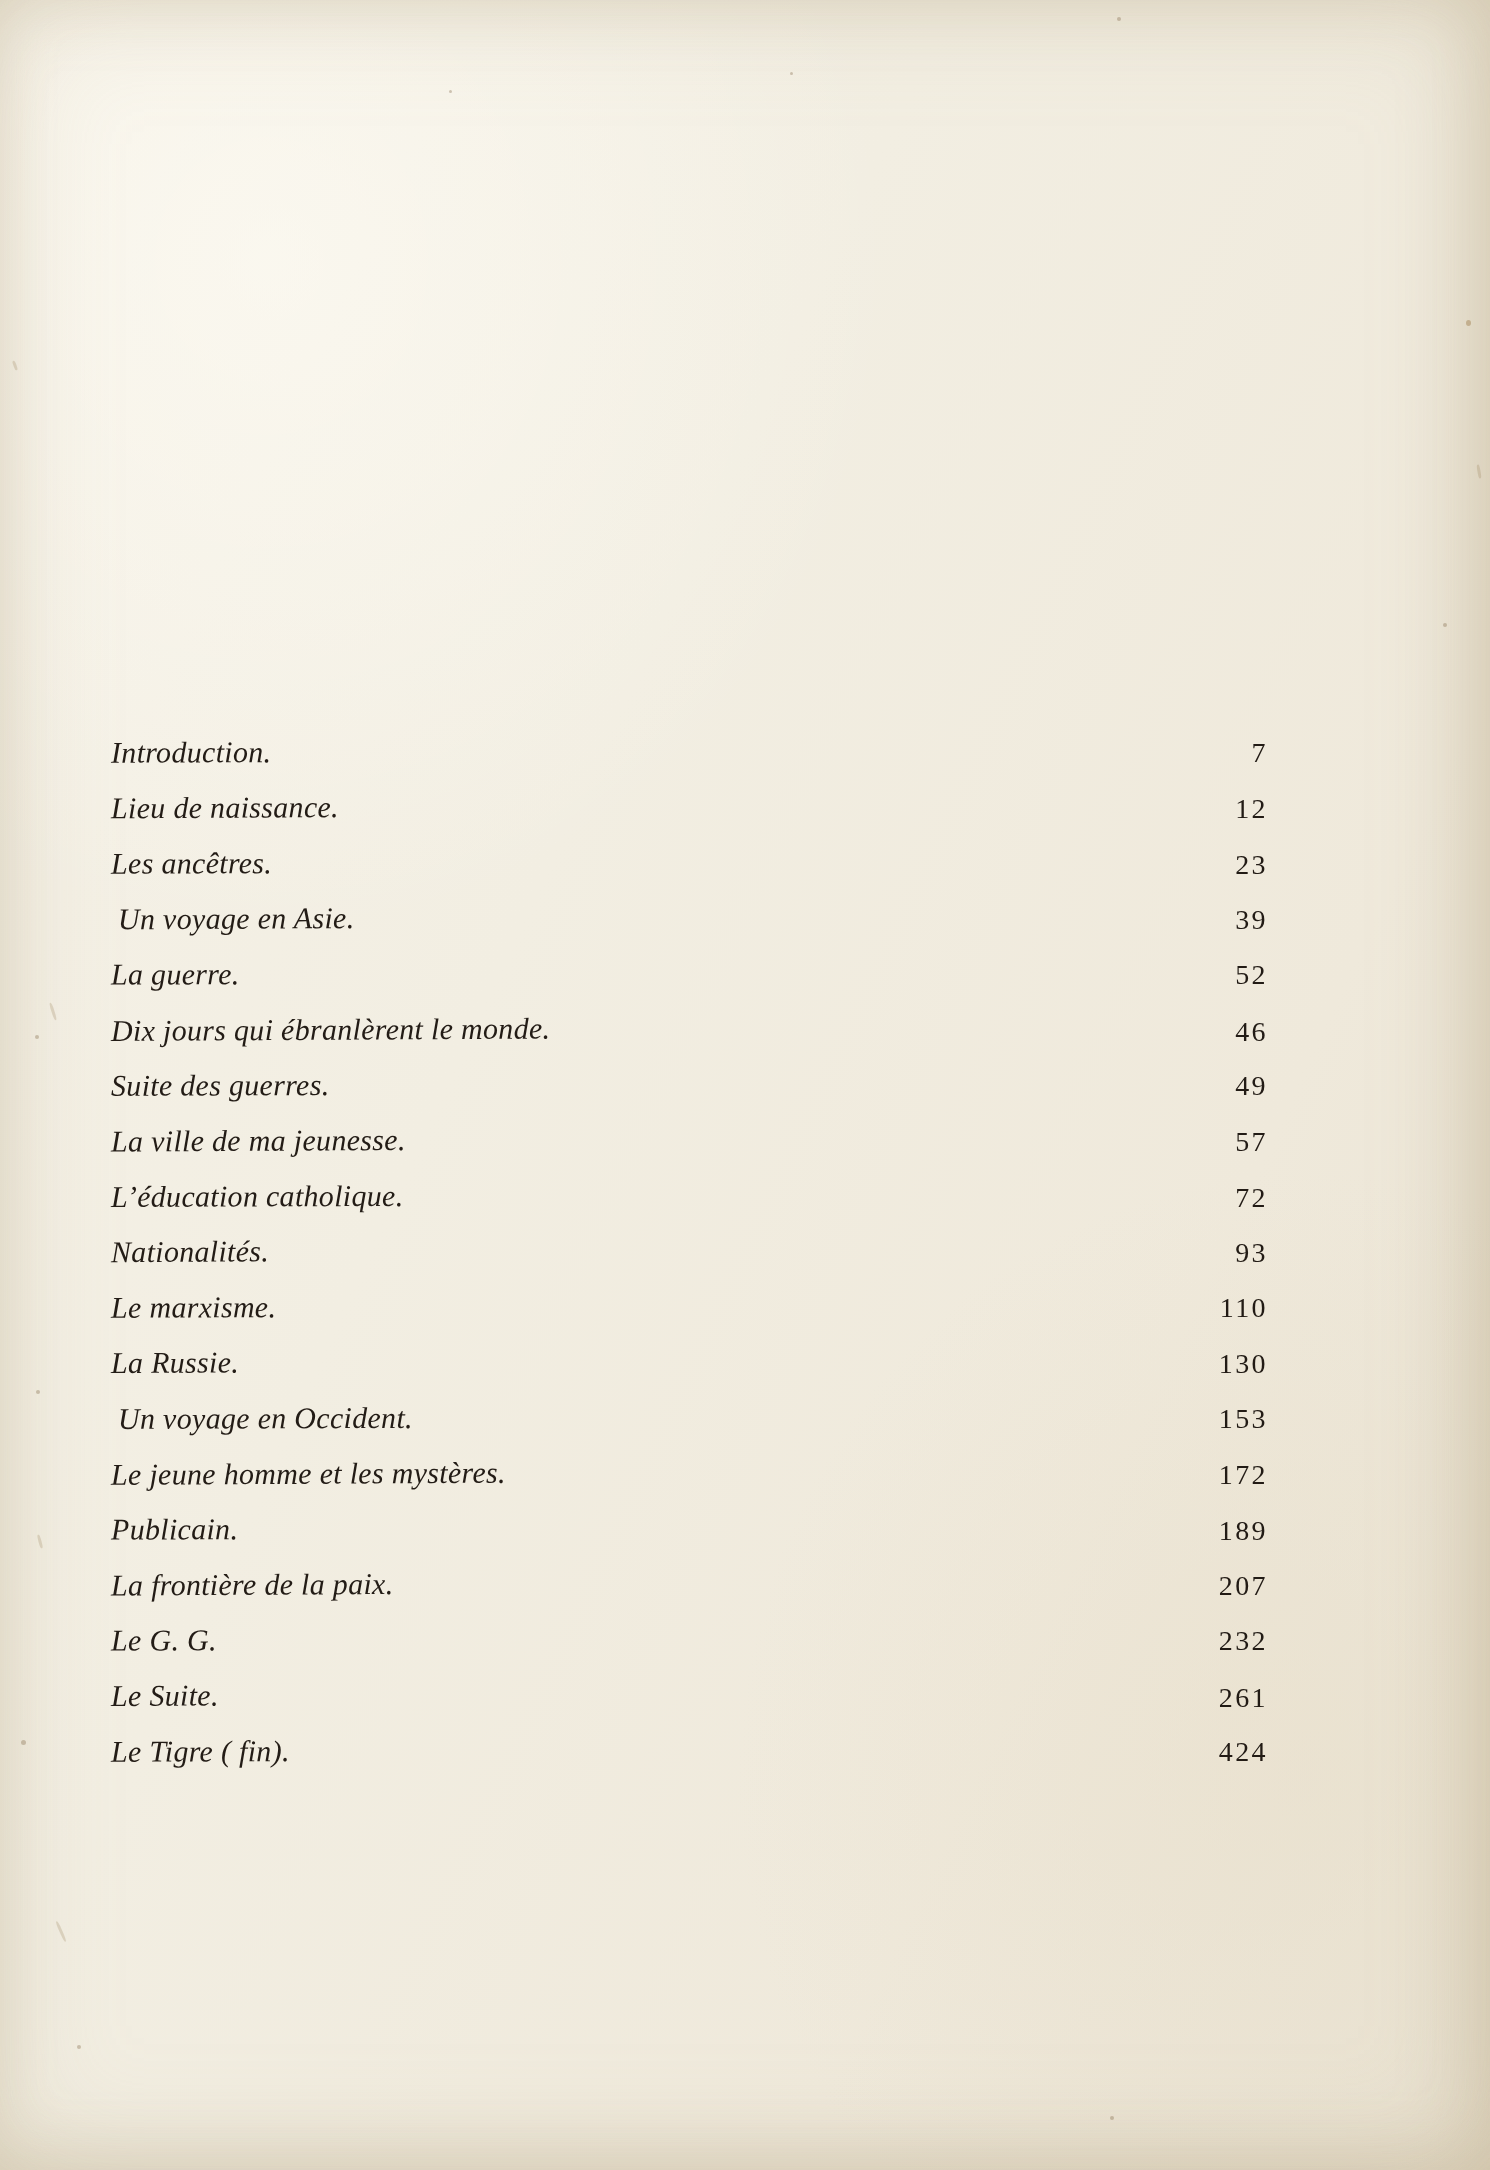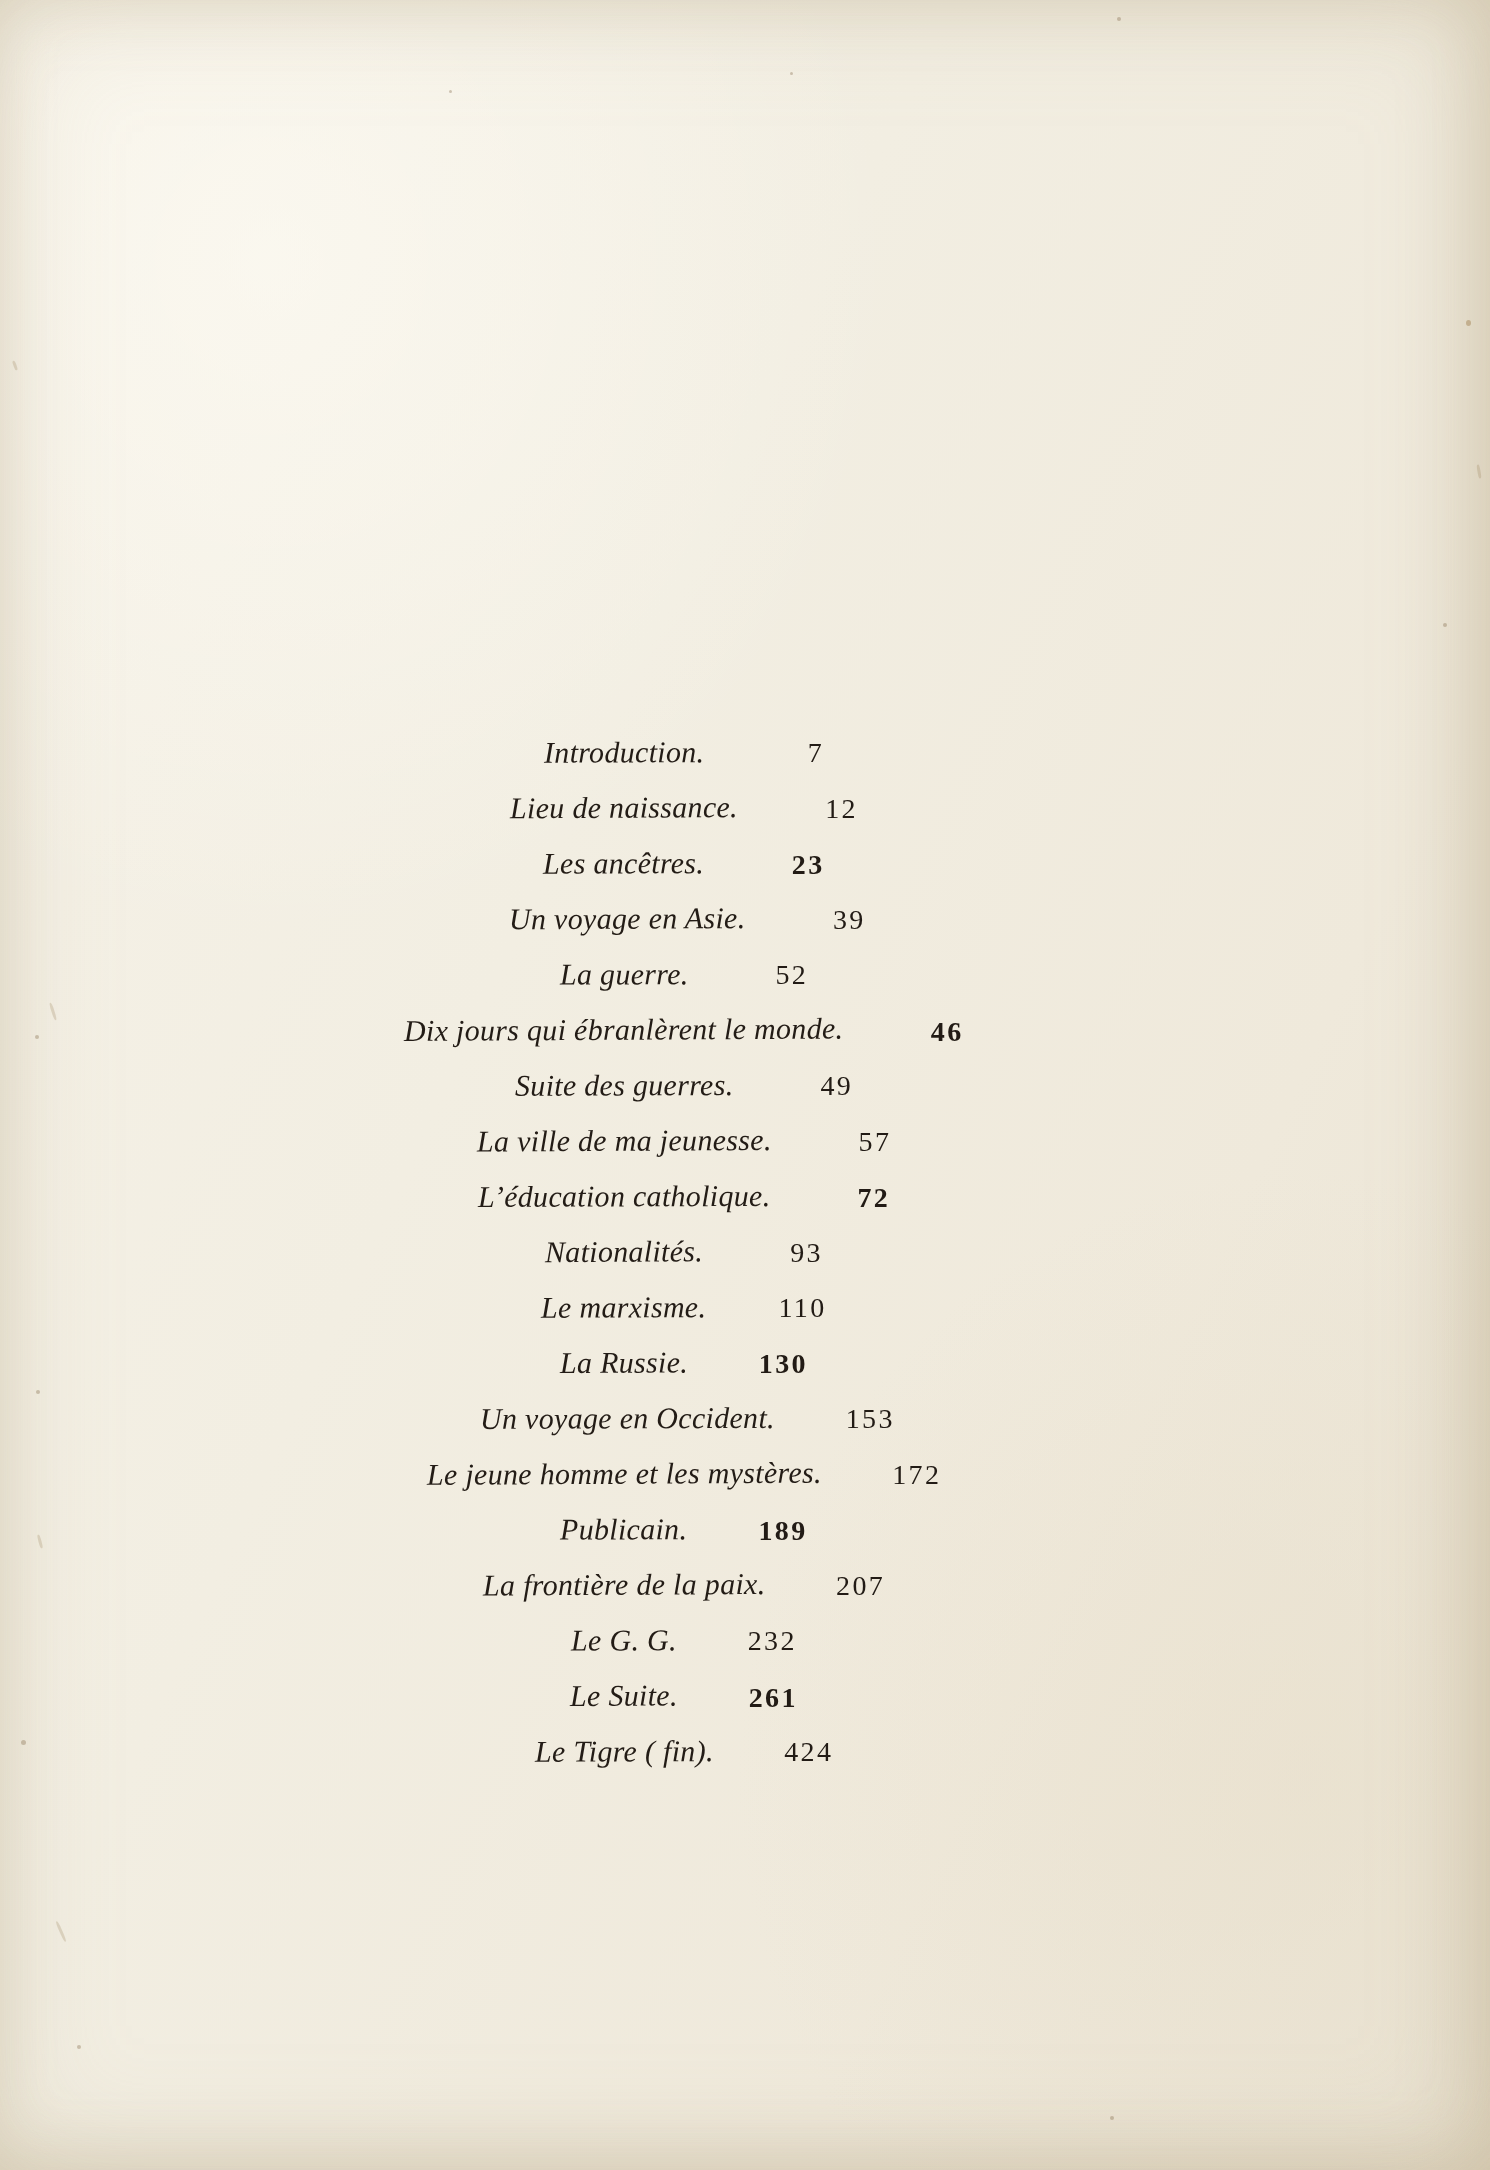--- a/index.html
+++ b/index.html
@@ -49,22 +49,23 @@
   
   .toc {
     position: absolute;
     left: 100px;
     top: 735px;
     width: 1190px;
   }
   .toc-row {
     display: flex;
     align-items: baseline;
-    justify-content: center;
+    justify-content: space-between;
     height: 55.5px;
+    margin-left: 11px;
   }
   .toc-title {
     font-style: italic;
     font-size: 30px;
     color: #231c16;
     letter-spacing: 0.3px;
     white-space: nowrap;
     transform: rotate(-0.25deg);
   }
   .toc-page {
@@ -72,21 +73,21 @@
     color: #221b15;
     letter-spacing: 2.4px;
     min-width: 120px;
     text-align: right;
     padding-right: 22px;
     font-variant-numeric: oldstyle-nums;
   }
   
   .toc-row:nth-child(odd) .toc-title { transform: rotate(-0.2deg) translateY(0.4px); }
   .toc-row:nth-child(even) .toc-title { transform: rotate(-0.32deg) translateY(-0.3px); }
-  .toc-row:nth-child(3n) .toc-page { transform: translateY(0.6px); font-weight: bold; }
+  .toc-row:nth-child(3n) .toc-page { transform: translateY(0.6px); }
   .toc-row:nth-child(4n) .toc-page { transform: translateY(-0.5px); }
 
   .indent-1 { padding-left: 7px; }
 </style>
 </head>
 <body>
 
 <div class="paper-tone"></div>
 <div class="paper-edge"></div>
 

